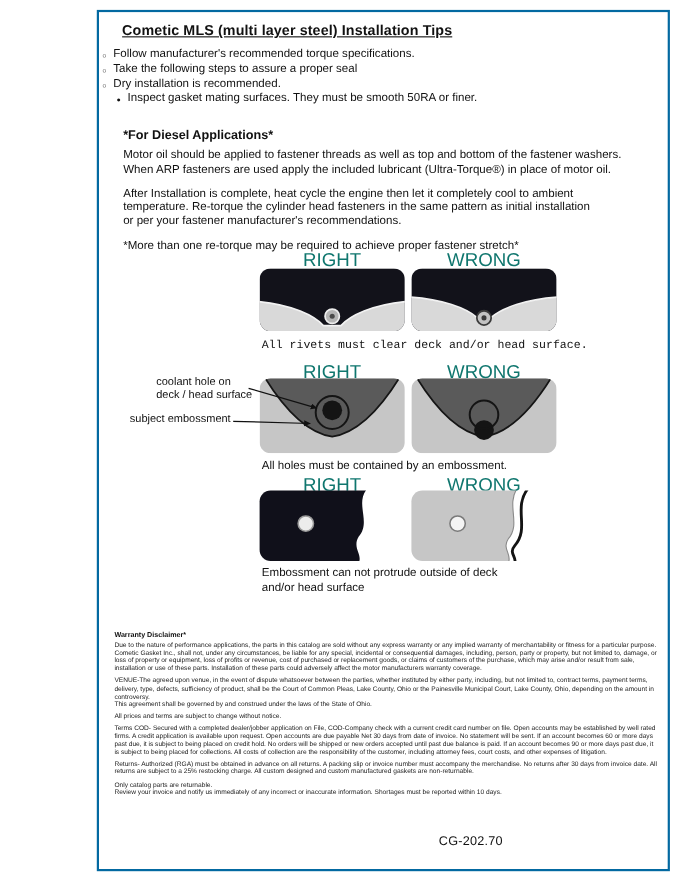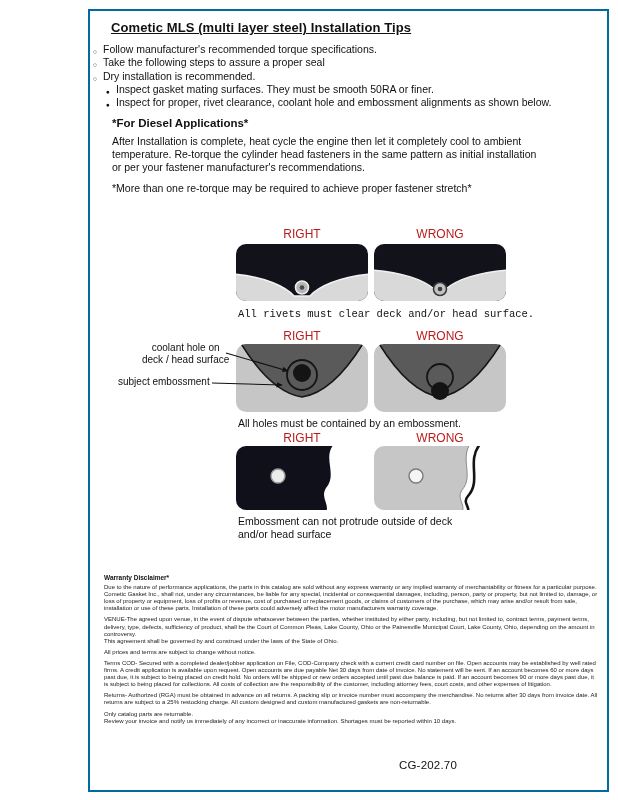--- a/index.html
+++ b/index.html
@@ -15,57 +15,58 @@
   .tip::before { content:"○"; position:absolute; left:0; top:2px; font-size:6.5px; }
   .subtip { position:relative; padding-left:10px; margin-left:13px; }
   .subtip::before { content:"●"; position:absolute; left:0; top:2px; font-size:6.5px; }
 
   .diesel-head { position:absolute; left:22px; top:106px; font-size:11.5px; font-weight:bold; }
   .diesel-paras { position:absolute; left:22px; top:124px; width:474px; font-size:10.5px; line-height:12.8px; }
   .diesel-paras p { white-space:pre-line; }
   .diesel-paras p + p { margin-top:9px; }
 
   .diagrams { position:absolute; left:0; top:216px; width:517px; height:332px; }
-  .dg-head { position:absolute; width:132px; text-align:center; font-size:12px; color:#b91c1c; }
+  .dg-head { position:absolute; width:132px; text-align:center; font-size:17px; color:#0f766e; }
   .dg-panel { position:absolute; width:132px; }
   .dg-panel svg { display:block; width:100%; height:100%; }
   .dg-cap { position:absolute; left:148px; font-size:10.5px; white-space:pre-line; line-height:12.5px; }
   .dg-label { position:absolute; font-size:10px; line-height:11.5px; white-space:pre-line; }
   .dg-arrows { position:absolute; left:0; top:104px; width:220px; height:70px; pointer-events:none; }
 
   .col-l { left:146px; } .col-r { left:284px; }
   .r1h { top:0; } .r1p { top:17px; height:57px; } .r1c { top:81px;font-family:Liberation Mono, monospace; }
   .r2h { top:102px; } .r2p { top:117px; height:68px; } .r2c { top:190px; }
   .r3h { top:204px; } .r3p { top:219px; height:64px; } .r3c { top:288px; }
-  .lab1 { left:52px; top:115px;text-align:center; } .lab2 { left:28px; top:149px; }
+  .lab1 { left:52px; top:115px; } .lab2 { left:28px; top:149px; }
 
   .warranty { position:absolute; left:14px; top:563px; width:494px; font-size:6px; line-height:7.1px; color:#222; }
   .warranty h3 { font-size:6.5px; font-weight:bold; margin-bottom:3px; color:#111; }
   .warranty p { white-space:pre-line; }
   .warranty p + p { margin-top:4px; }
 
   .footer { position:absolute; left:238px; top:748px; width:200px; text-align:center; font-size:11.5px; letter-spacing:0.2px; }
 </style>
 </head>
 <body>
 
 <div class="frame">
 
   <h1 class="title">Cometic MLS (multi layer steel) Installation Tips</h1>
 
   <div class="tips">
     <div class="tip">Follow manufacturer's recommended torque specifications.</div>
     <div class="tip">Take the following steps to assure a proper seal</div>
     <div class="tip">Dry installation is recommended.</div>
     <div class="subtip">Inspect gasket mating surfaces.  They must be smooth 50RA or finer.</div>
-    <div class="subtip">Inspect for proper, rivet clearance, coolant hole and embossment alignments as shown below.</div>
   </div>
 
   <h2 class="diesel-head">*For Diesel Applications*</h2>
   <div class="diesel-paras">
+    <p>Motor oil should be applied to fastener threads as well as top and bottom of the fastener washers.
+When ARP fasteners are used apply the included lubricant (Ultra-Torque®) in place of motor oil.</p>
     <p>After Installation is complete, heat cycle the engine then let it completely cool to ambient
 temperature. Re-torque the cylinder head fasteners in the same pattern as initial installation
 or per your fastener manufacturer's recommendations.</p>
     <p>*More than one re-torque may be required to achieve proper fastener stretch*</p>
   </div>
 
   <div class="diagrams">
 
     <div class="dg-head col-l r1h">RIGHT</div>
     <div class="dg-head col-r r1h">WRONG</div>

